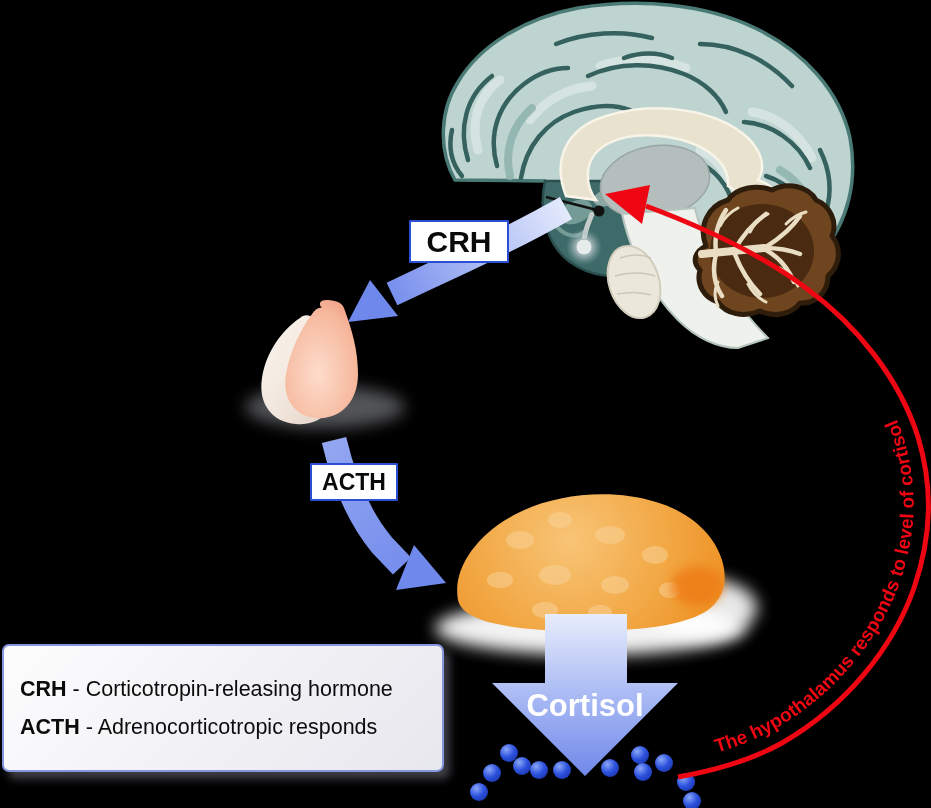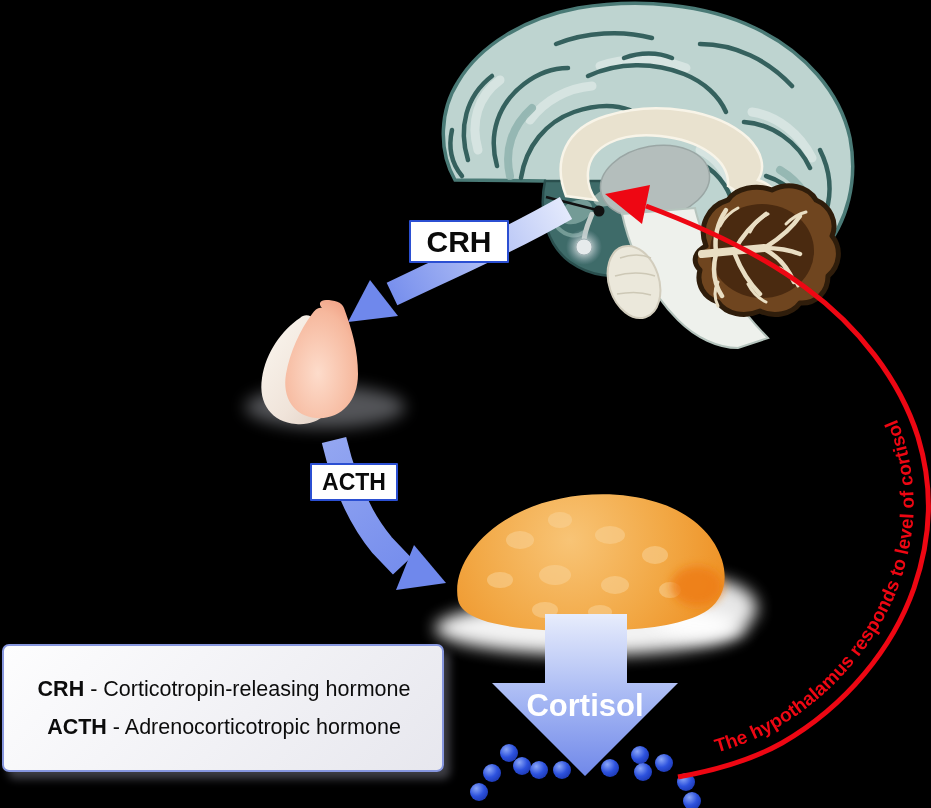--- a/index.html
+++ b/index.html
@@ -16,21 +16,21 @@
   .tag-crh{left:409px;top:220px;width:100px;height:43px;font-size:30px;}
   .tag-acth{left:310px;top:463px;width:88px;height:38px;font-size:23px;}
   .legend{
     position:absolute;left:2px;top:644px;width:442px;height:128px;box-sizing:border-box;
     background:linear-gradient(135deg,#fdfdfe 0%,#f1f1f5 55%,#e7e7ee 100%);
     border:2px solid #8696de;border-radius:7px;
     box-shadow:6px 7px 8px rgba(140,140,155,.45);
     display:flex;flex-direction:column;justify-content:center;gap:13px;
     padding:10px 14px 10px 16px;color:#0c0c0c;font-size:21.5px;
   }
-  .legend-line{white-space:nowrap;text-align:center;}
+  .legend-line{white-space:nowrap;}
   .legend-line b{font-weight:bold;}
   .legend-line span{font-weight:normal;}
 </style>
 </head>
 <body>
 
 <div class="stage">
 
   <svg width="931" height="808" viewBox="0 0 931 808">
     <defs>
@@ -266,17 +266,17 @@
     <span>ACTH</span>
   </div>
 
   <div class="legend">
     <div class="legend-line">
       <b>CRH</b>
       <span>- Corticotropin-releasing hormone</span>
     </div>
     <div class="legend-line">
       <b>ACTH</b>
-      <span>- Adrenocorticotropic hormone</span>
+      <span>- Adrenocorticotropic responds</span>
     </div>
   </div>
 
 </div>
 
 </body></html>

